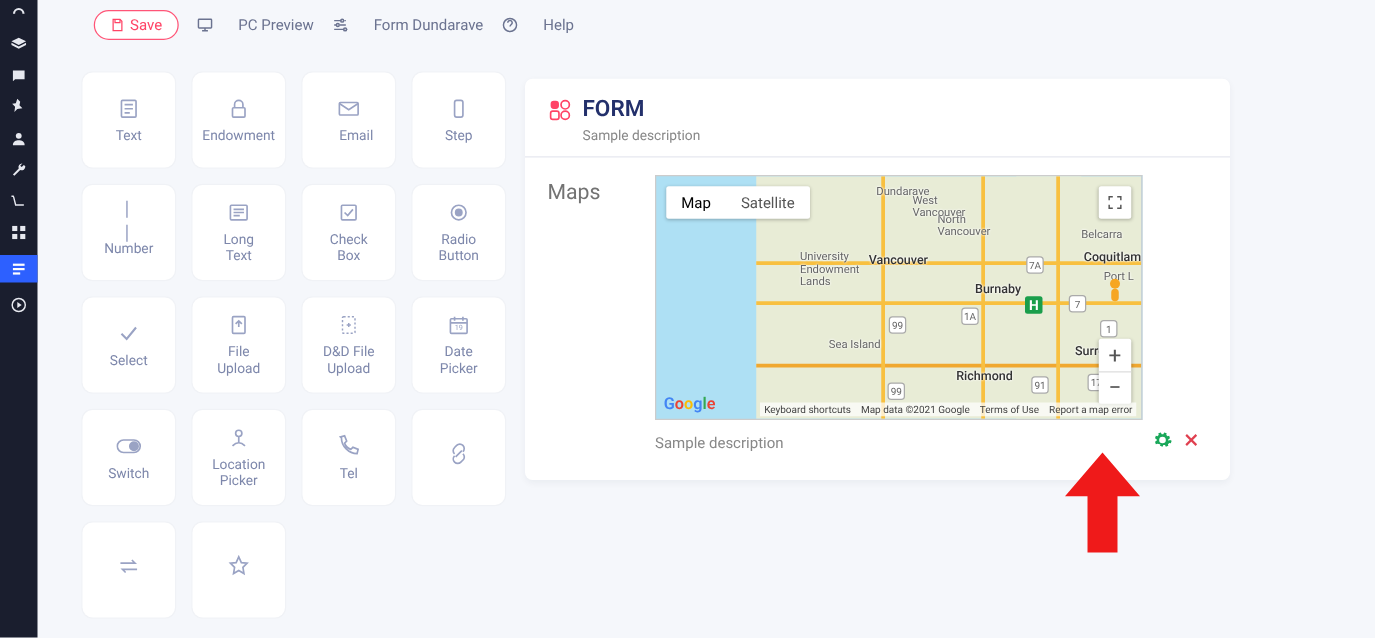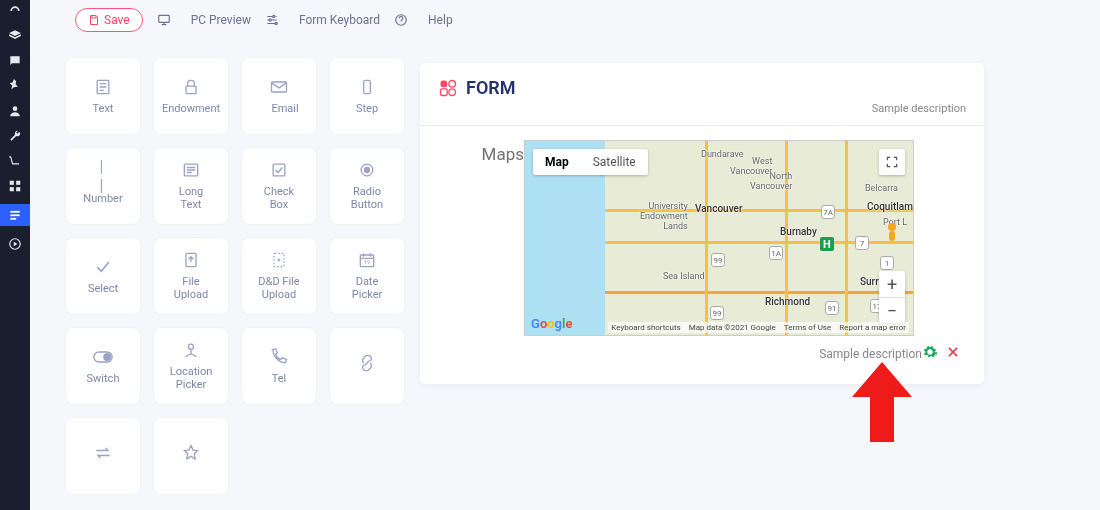--- a/index.html
+++ b/index.html
@@ -86,21 +86,20 @@
 
   
   .preview {
     position: absolute;
     left: 420px; top: 63px;
     width: 564px;
     background: #fff;
     border-radius: 6px;
     padding: 14px 18px 20px 18px;
     box-shadow: 0 2px 6px rgba(20,30,60,0.05);
-    text-align: right;
   }
   .form-title-row {
     display: flex; align-items: center; gap: 8px;
     color: #23306b;
     font-size: 18px; font-weight: 600;
   }
   .form-subtitle { font-size: 11px; color: #888; margin-top: 4px; margin-left: 28px; }
   .hr { height:1px; background:#e6e8ef; margin: 10px -18px 0 -18px; }
 
   .field-row {
@@ -126,21 +125,21 @@
     background: #fff;
     border-radius: 2px;
     box-shadow: 0 1px 3px rgba(0,0,0,0.25);
     font-size: 12px;
   }
   .map-type div {
     padding: 6px 12px;
     cursor: pointer;
     color: #555;
   }
-  .map-type div.sel { font-weight: 700; color:#000; }
+  .map-type div.sel { font-weight: 400; color:#000; }
   .map-fs {
     position: absolute; right: 8px; top: 8px;
     width: 26px; height: 26px; background:#fff;
     border-radius:2px;
     box-shadow: 0 1px 3px rgba(0,0,0,0.25);
     display:flex; align-items:center; justify-content:center;
     cursor:pointer;
   }
   .pegman {
     position: absolute; right: 8px; top: 80px;
@@ -294,21 +293,21 @@
       </svg>
     <span>PC Preview</span>
   </div>
   <div class="top-link">
     <svg width="14" height="14" viewBox="0 0 24 24" fill="none" stroke="currentColor" stroke-width="2">
         <path d="M4 6h10M18 6h2M4 12h4M12 12h8M4 18h14M22 18h-2"></path>
         <circle cx="15" cy="6" r="2"></circle>
         <circle cx="9" cy="12" r="2"></circle>
         <circle cx="19" cy="18" r="2"></circle>
       </svg>
-    <span>Form Keyboard</span>
+    <span>Form Dundarave</span>
   </div>
   <div class="top-link">
     <svg width="14" height="14" viewBox="0 0 24 24" fill="none" stroke="currentColor" stroke-width="2">
         <circle cx="12" cy="12" r="9"></circle>
         <path d="M9 9a3 3 0 115 2c-1 1-2 1.5-2 3M12 18h.01"></path>
       </svg>
     <span>Help</span>
   </div>
 </div>
 

